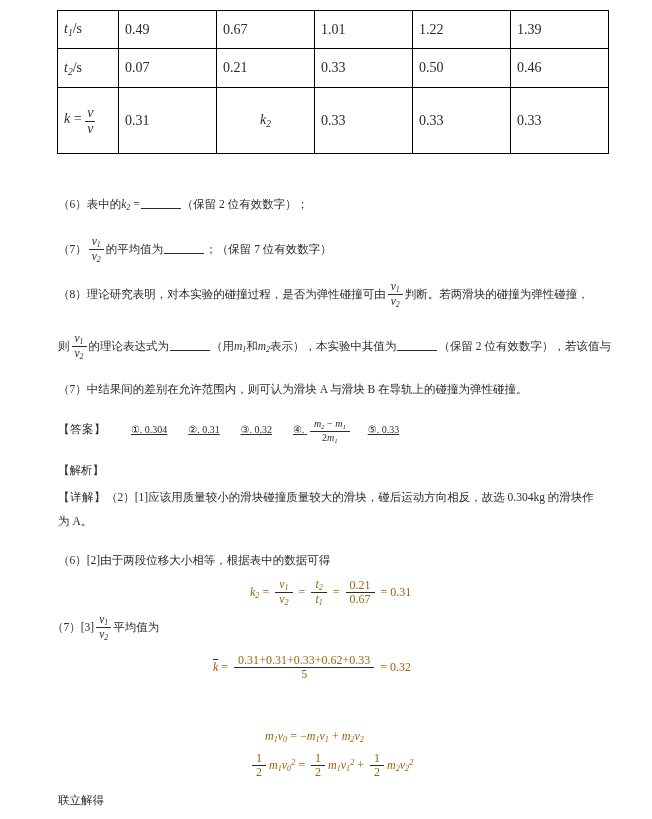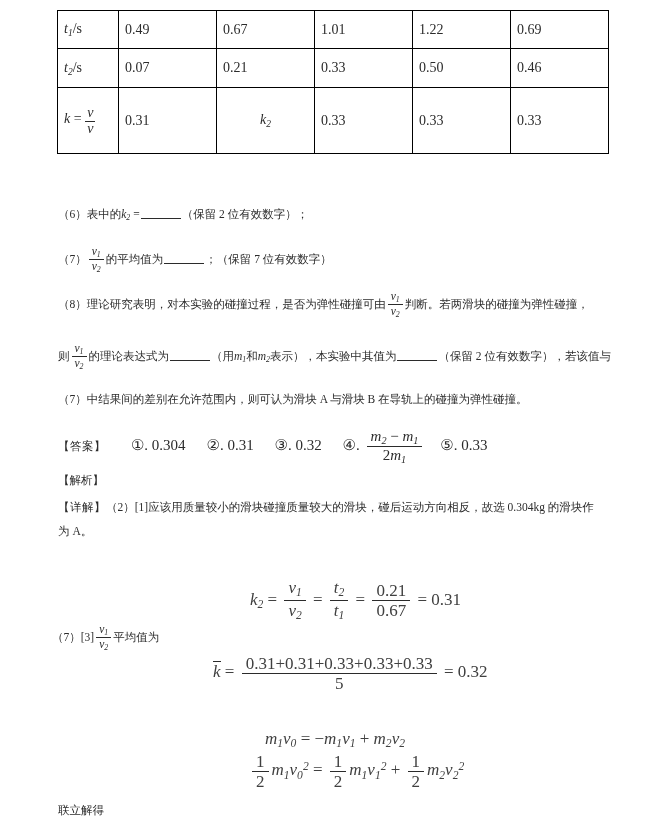--- a/index.html
+++ b/index.html
@@ -82,73 +82,72 @@
   .frac-clip .num { display: block; padding: 0 2px; }
   .frac-clip .den { display: block; border-top: 1px solid #2b2b2b; padding: 0 2px; }
 
   
   .para {
     position: absolute;
     font-size: 11.5px;
     line-height: 1.5;
     color: #2b2b2b;
     white-space: nowrap;
-    margin-top: 10px;
   }
   .para.cn { font-family: "Liberation Serif", "DejaVu Serif", serif; }
   .blank {
     display: inline-block;
     border-bottom: 1px solid #2b2b2b;
     width: 40px;
     height: 0.92em;
     vertical-align: -1px;
     margin: 0 1px;
   }
 
   
   .formula {
     position: absolute;
-    font-size: 17px;
-    color: #404040;
+    font-size: 12px;
+    color: #a16207;
     white-space: nowrap;
     font-family: "Liberation Serif", "DejaVu Serif", serif;
   }
   .bigfrac {
     display: inline-block;
     vertical-align: middle;
     text-align: center;
     line-height: 1.12;
     margin: 0 3px;
   }
   .bigfrac .num { display: block; padding: 0 4px; }
   .bigfrac .den { display: block; border-top: 1px solid #2b2b2b; padding: 0 4px; }
   .overbar {
     display: inline-block;
     border-top: 1px solid #2b2b2b;
     padding-top: 1px;
     line-height: 1;
   }
-  .ans-circ { font-size: 15px; }
+  .ans-circ { font-size: 10px; text-decoration: underline; }
   .bracket { letter-spacing: 0.5px; }
 </style>
 </head>
 <body>
 
 <div class="page">
 
   <div class="data-table-wrap">
     <table class="data-table">
       <tbody>
           <tr class="row-a">
         <td class="lbl"><span class="mv">t</span><span class="sub">1</span><span>/s</span></td>
         <td class="val">0.49</td>
         <td class="val">0.67</td>
         <td class="val">1.01</td>
         <td class="val">1.22</td>
-        <td class="val">0.69</td>
+        <td class="val">1.39</td>
       </tr>
       <tr class="row-b">
         <td class="lbl"><span class="mv">t</span><span class="sub">2</span><span>/s</span></td>
         <td class="val">0.07</td>
         <td class="val">0.21</td>
         <td class="val">0.33</td>
         <td class="val">0.50</td>
         <td class="val">0.46</td>
       </tr>
       <tr class="row-c">
@@ -190,41 +189,44 @@
     <span style="display:inline-block;width:12px"></span><span class="ans-circ"><span>⑤.</span> <span>0.33</span></span>
   </div>
 
   <div class="para cn" style="left:58px; top:462px;">【解析】</div>
 
   <div class="para cn" style="left:58px; top:489px;">
     <span class="bracket">【详解】</span><span>（2）</span><span>[1]</span><span>应该用质量较小的滑块碰撞质量较大的滑块，碰后运动方向相反，故选 0.304kg 的滑块作</span>
   </div>
   <div class="para cn" style="left:58px; top:513px;">为 A。</div>
 
+  <div class="para cn" style="left:58px; top:552px;">
+    <span>（6）</span><span>[2]</span><span>由于两段位移大小相等，根据表中的数据可得</span>
+  </div>
 
   <div class="formula" style="left:250px; top:578px;">
     <span class="mv">k</span><span class="sub">2</span>
     <span>=</span>
     <span class="bigfrac"><span class="num"><span class="mv">v</span><span class="sub">1</span></span><span class="den"><span class="mv">v</span><span class="sub">2</span></span></span>
     <span>=</span>
     <span class="bigfrac"><span class="num"><span class="mv">t</span><span class="sub">2</span></span><span class="den"><span class="mv">t</span><span class="sub">1</span></span></span>
     <span>=</span>
     <span class="bigfrac"><span class="num">0.21</span><span class="den">0.67</span></span>
     <span>=</span>
     <span>0.31</span>
   </div>
 
   <div class="para cn" style="left:52px; top:613px;">
     <span>（7）</span><span>[3]</span><span class="frac"><span class="num"><span class="mv">v</span><span class="sub">1</span></span><span class="den"><span class="mv">v</span><span class="sub">2</span></span></span><span>平均值为</span>
   </div>
 
   <div class="formula" style="left:213px; top:654px;">
     <span class="overbar mv">k</span>
     <span>=</span>
-    <span class="bigfrac"><span class="num">0.31+0.31+0.33+0.33+0.33</span><span class="den">5</span></span>
+    <span class="bigfrac"><span class="num">0.31+0.31+0.33+0.62+0.33</span><span class="den">5</span></span>
     <span>=</span>
     <span>0.32</span>
   </div>
 
 
   <div class="formula" style="left:265px; top:729px;">
     <span class="mv">m</span><span class="sub">1</span><span class="mv">v</span><span class="sub">0</span>
     <span>=</span>
     <span>−</span><span class="mv">m</span><span class="sub">1</span><span class="mv">v</span><span class="sub">1</span>
     <span>+</span>

